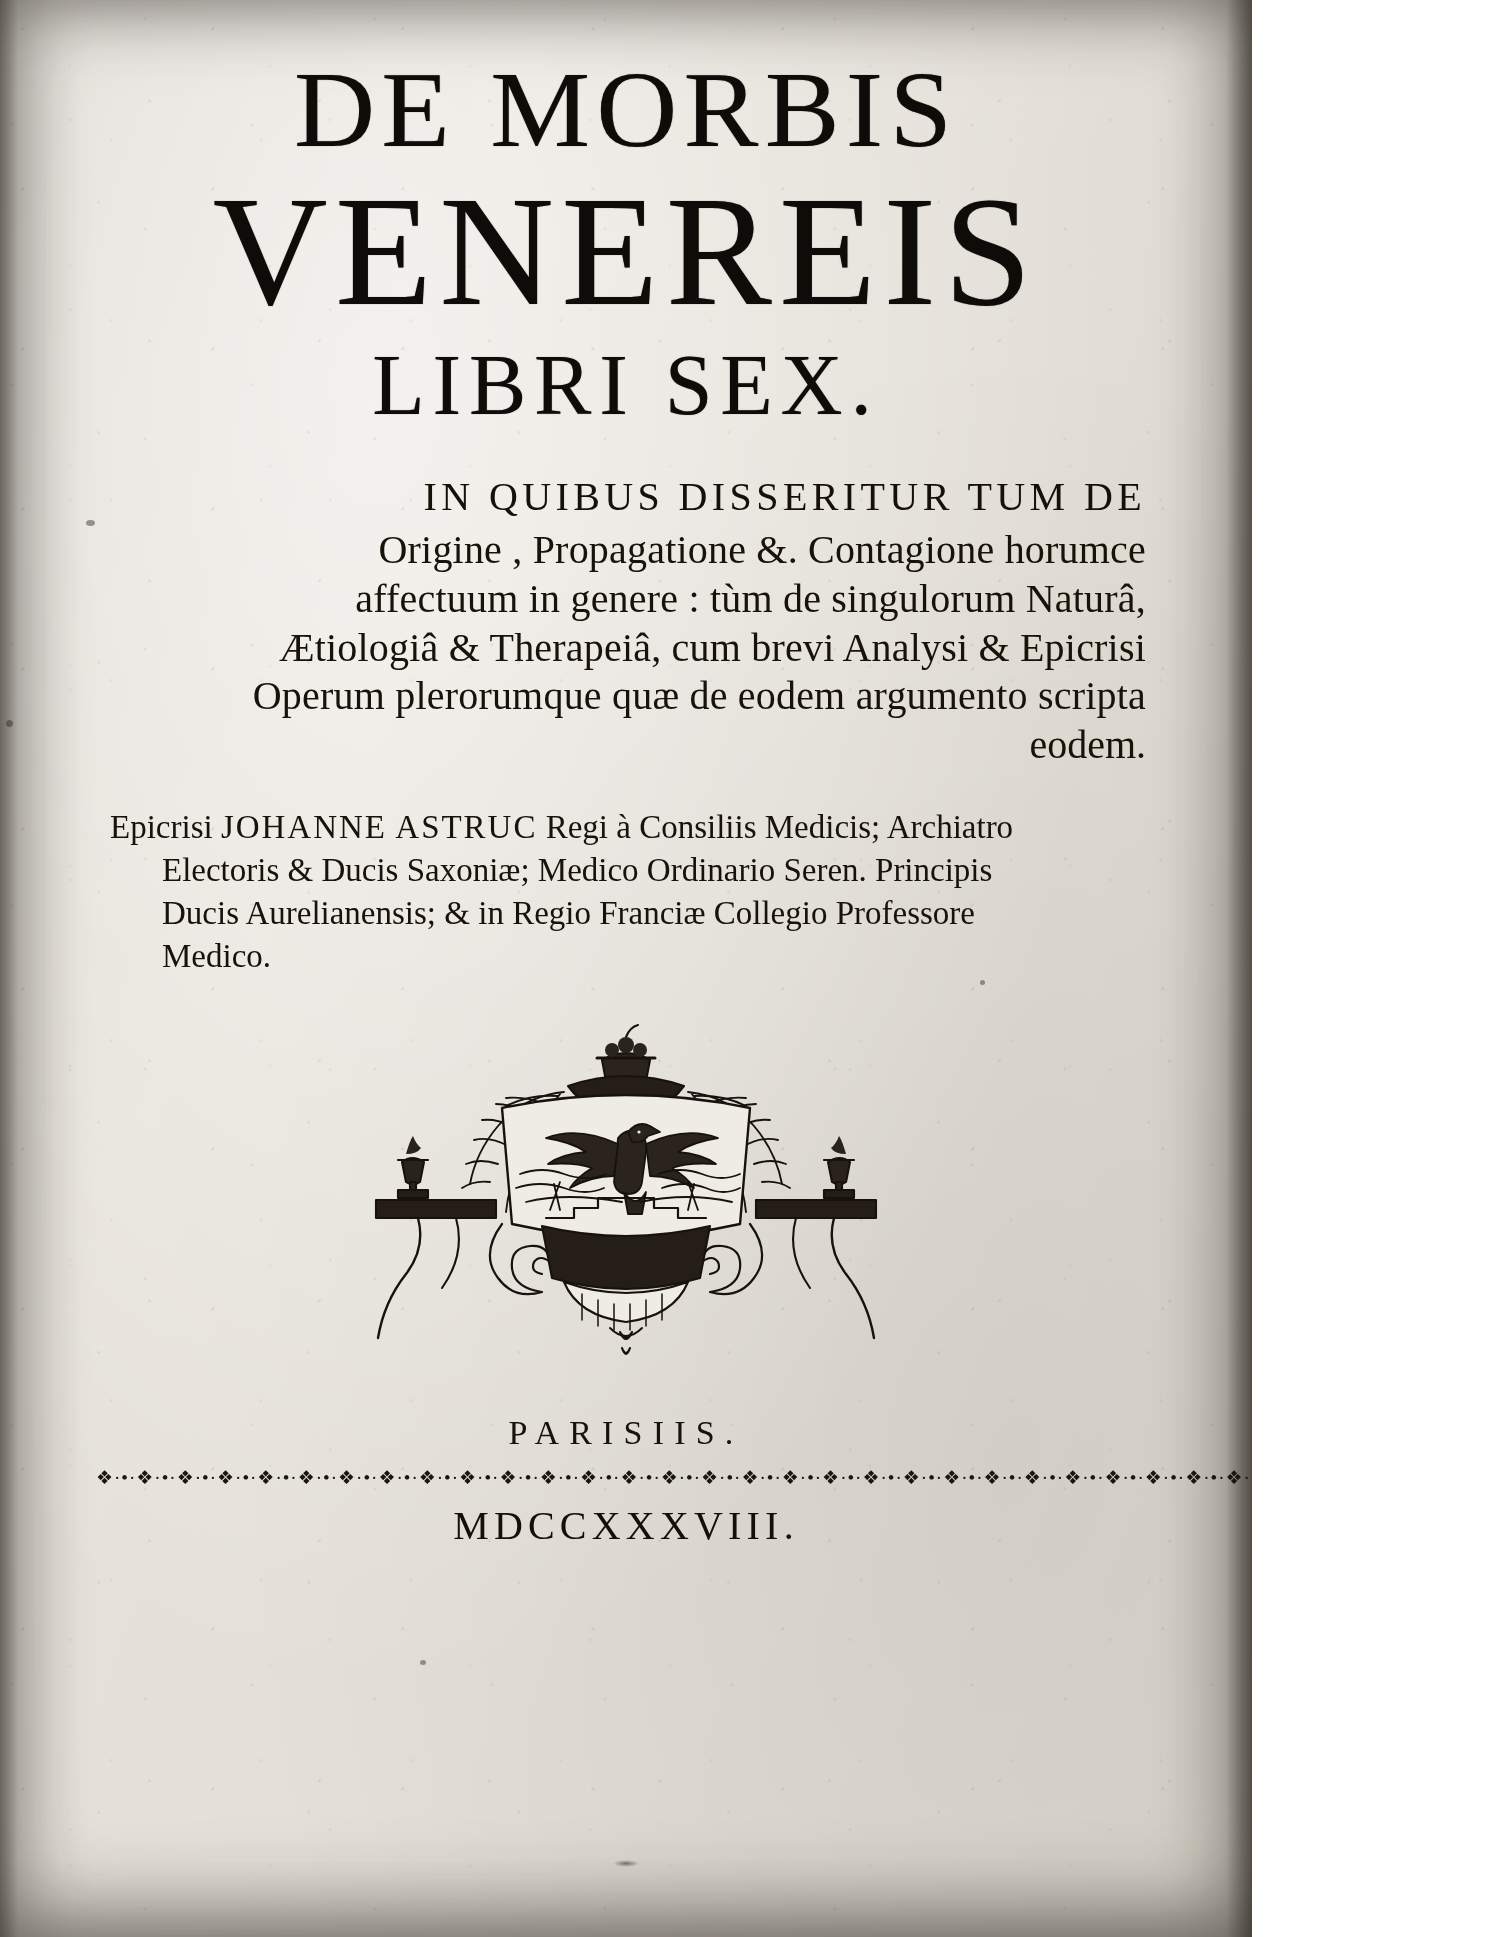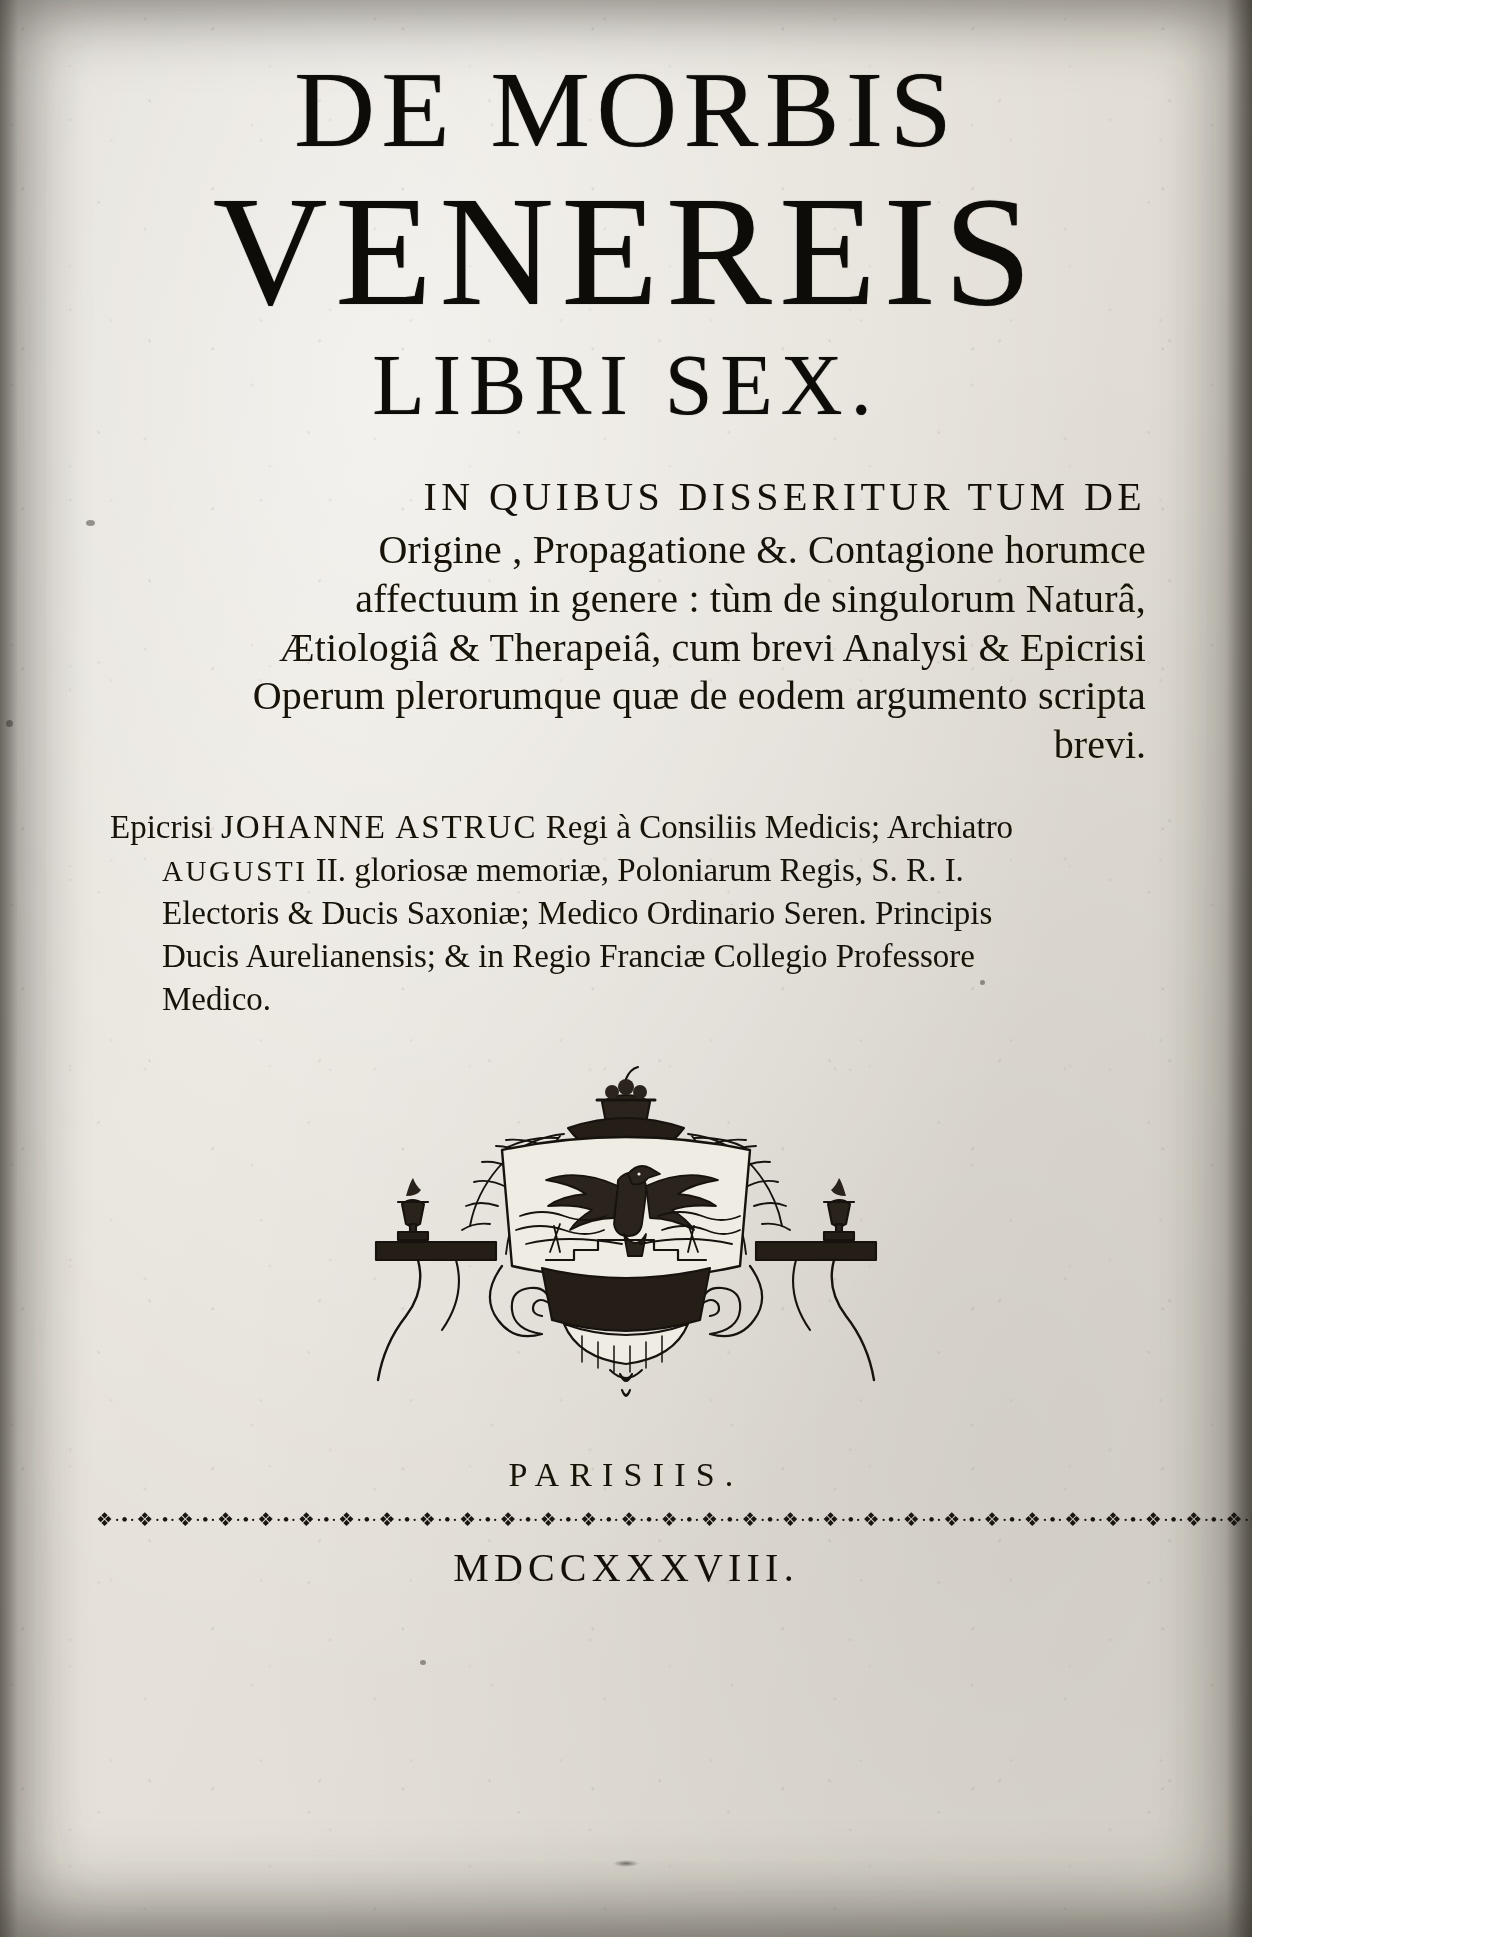--- a/index.html
+++ b/index.html
@@ -219,29 +219,26 @@
       <div class="t-main" id="title-line-2">VENEREIS</div>
       <div class="t-main" id="title-line-3">LIBRI SEX.</div>
     </div>
 
     <div id="subtitle-block">
       <div id="subtitle-caps">IN QUIBUS DISSERITUR TUM DE</div>
       <div class="sub-line" id="sub-line-1">Origine ,   Propagatione   &amp;. Contagione   horumce</div>
       <div class="sub-line" id="sub-line-2">affectuum in genere :  tùm  de  singulorum Naturâ,</div>
       <div class="sub-line" id="sub-line-3">Ætiologiâ &amp; Therapeiâ, cum brevi Analysi &amp; Epicrisi</div>
       <div class="sub-line" id="sub-line-4">Operum plerorumque quæ de eodem argumento scripta</div>
-      <div class="sub-line" id="sub-line-5">brevi.</div>
+      <div class="sub-line" id="sub-line-5">eodem.</div>
     </div>
 
     <div id="author-block">
       <div class="auth-line">
         <span>Epicrisi </span><span class="bigcap">JOHANNE ASTRUC</span><span> Regi à Consiliis Medicis; Archiatro</span>
-      </div>
-      <div class="auth-line indent">
-        <span class="smallcap">AUGUSTI</span><span> II. gloriosæ  memoriæ, Poloniarum Regis, S. R. I.</span>
       </div>
       <div class="auth-line indent">Electoris &amp; Ducis Saxoniæ;  Medico Ordinario Seren. Principis</div>
       <div class="auth-line indent">Ducis Aurelianensis;  &amp;  in  Regio  Franciæ  Collegio  Professore</div>
       <div class="auth-line indent">Medico.</div>
     </div>
 
     <div id="ornament-wrap">
       <svg id="ornament" viewBox="0 0 640 400">
         <g fill="none" stroke="#17120d" stroke-width="2.1" stroke-linecap="round" stroke-linejoin="round">
 

